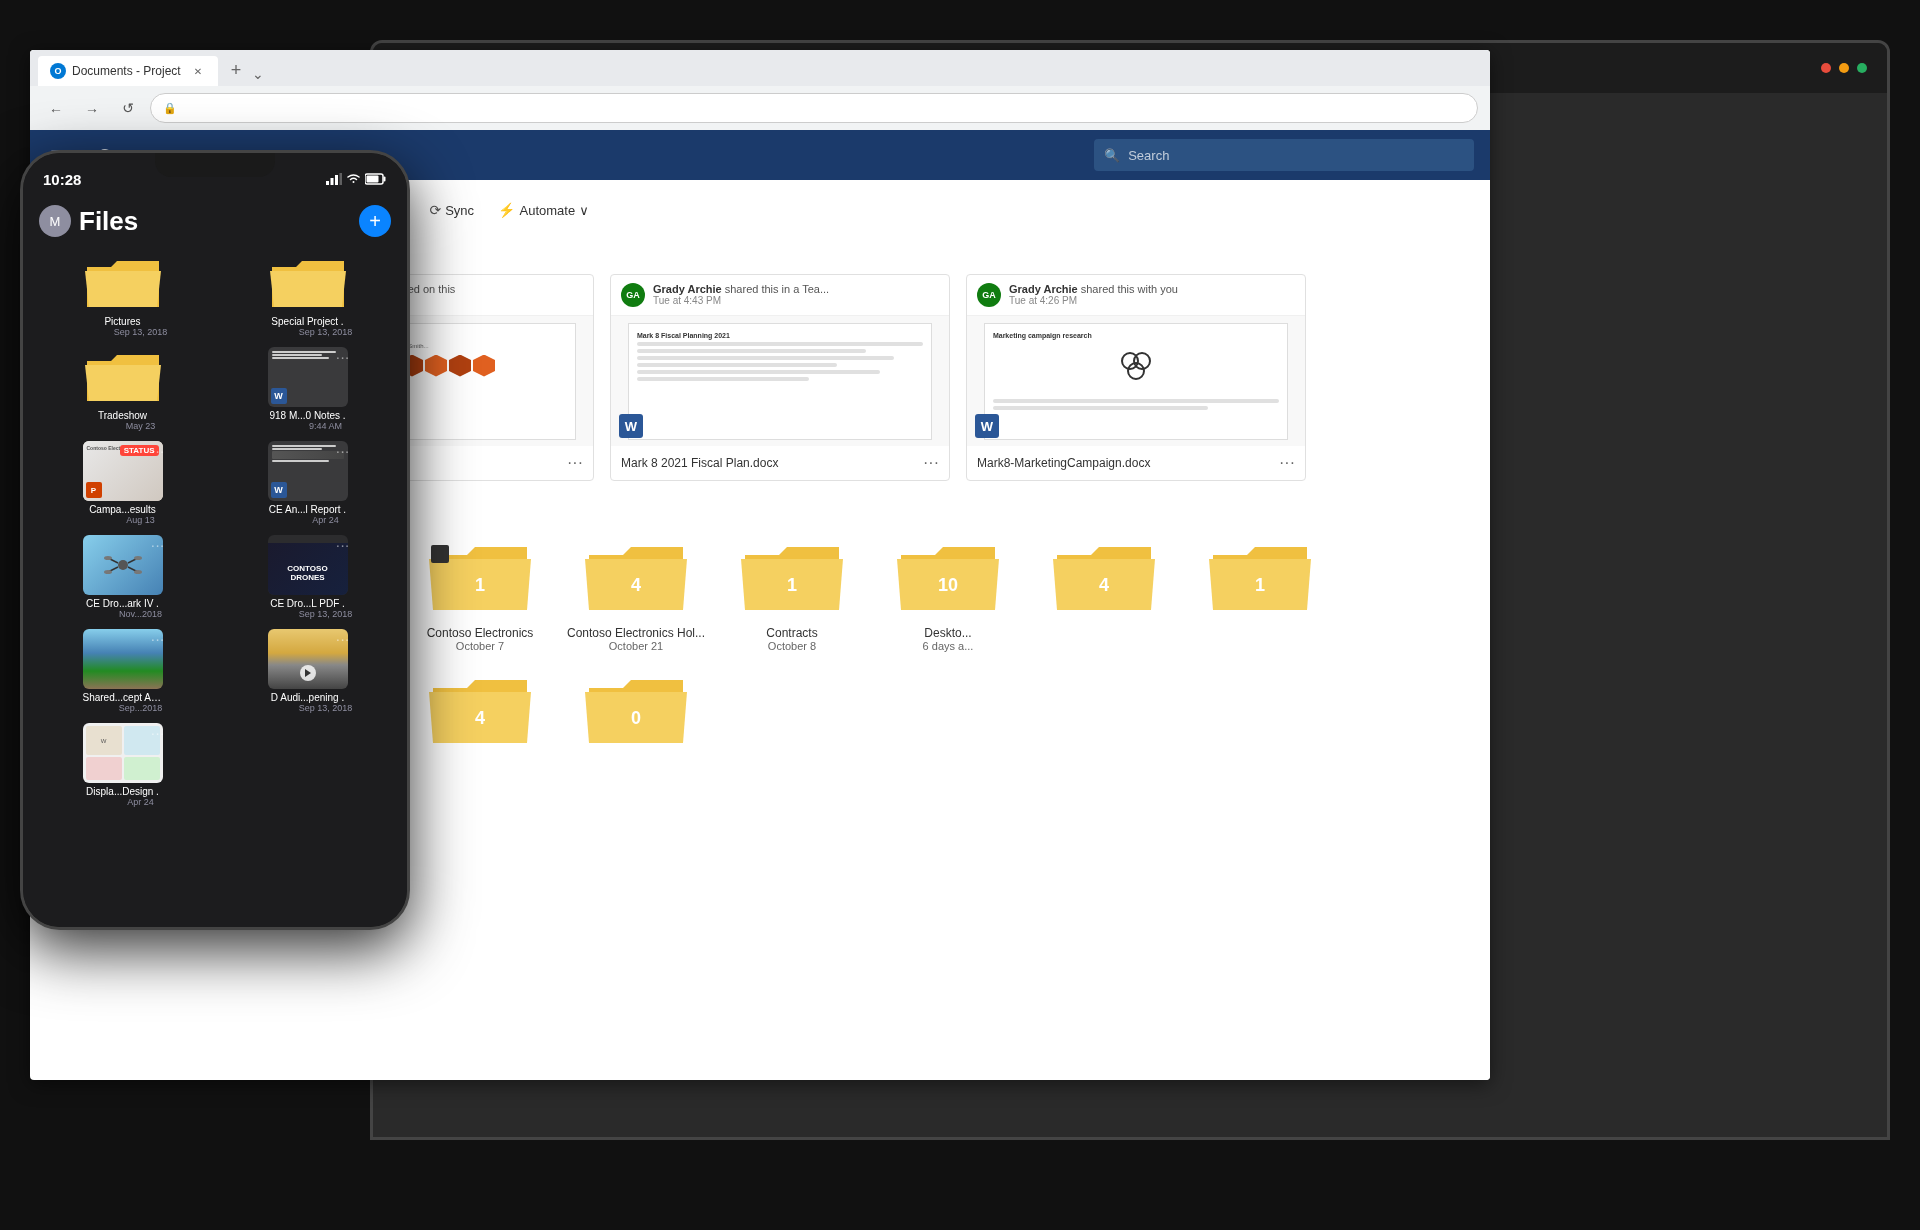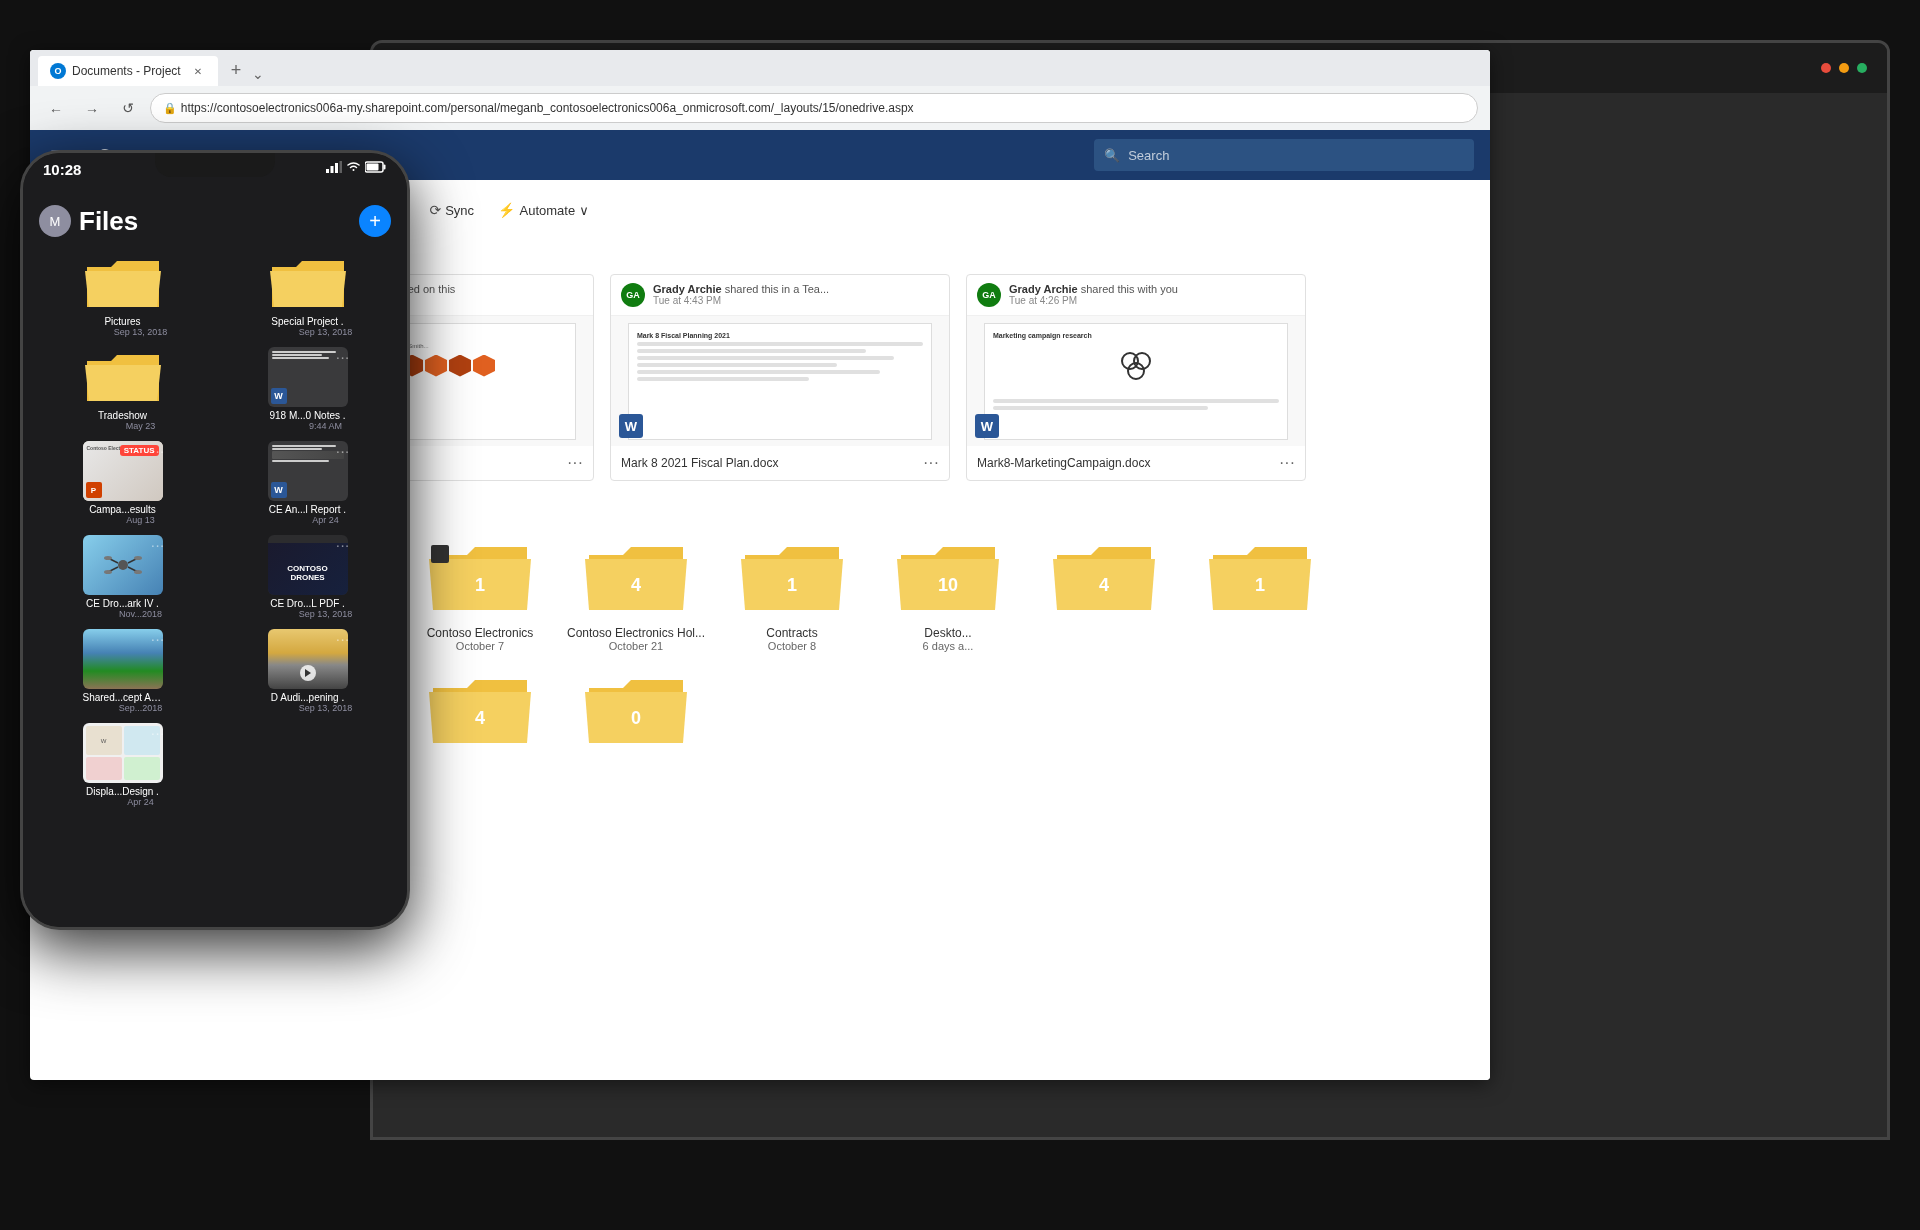--- a/index.html
+++ b/index.html
@@ -458,21 +458,21 @@
       height: 100%;
       background: #1c1c1e;
       border-radius: 37px;
       overflow: hidden;
     }
 
     
     .phone-status {
       height: 44px;
       display: flex;
-      align-items: flex-start;
+      align-items: center;
       justify-content: space-between;
       padding: 8px 20px 0;
     }
 
     .phone-time {
       font-size: 15px;
       font-weight: 600;
       color: #fff;
     }
 
@@ -646,21 +646,20 @@
       </div>
       <div class="new-tab-btn">+</div>
       <span style="font-size:14px;color:#666;margin-left:2px;margin-bottom:4px;">⌄</span>
     </div>
     <div class="browser-address-bar">
       <div class="nav-btn">←</div>
       <div class="nav-btn">→</div>
       <div class="nav-btn">↺</div>
       <div class="address-input">
         <span class="lock-icon">🔒</span>
-        <span style="font-size:12px;color:#333;">https://contosoelectronics006a-my.sharepoint.com/personal/meganb_contosoelectronics006a_onmicrosoft.com/_layouts/15/onedrive.aspx</span>
       </div>
     </div>
   </div>
 
   <div class="onedrive-app">
 
     <div class="od-topnav">
       <div class="od-grid-icon">⊞</div>
       <div class="od-logo-area">
 

